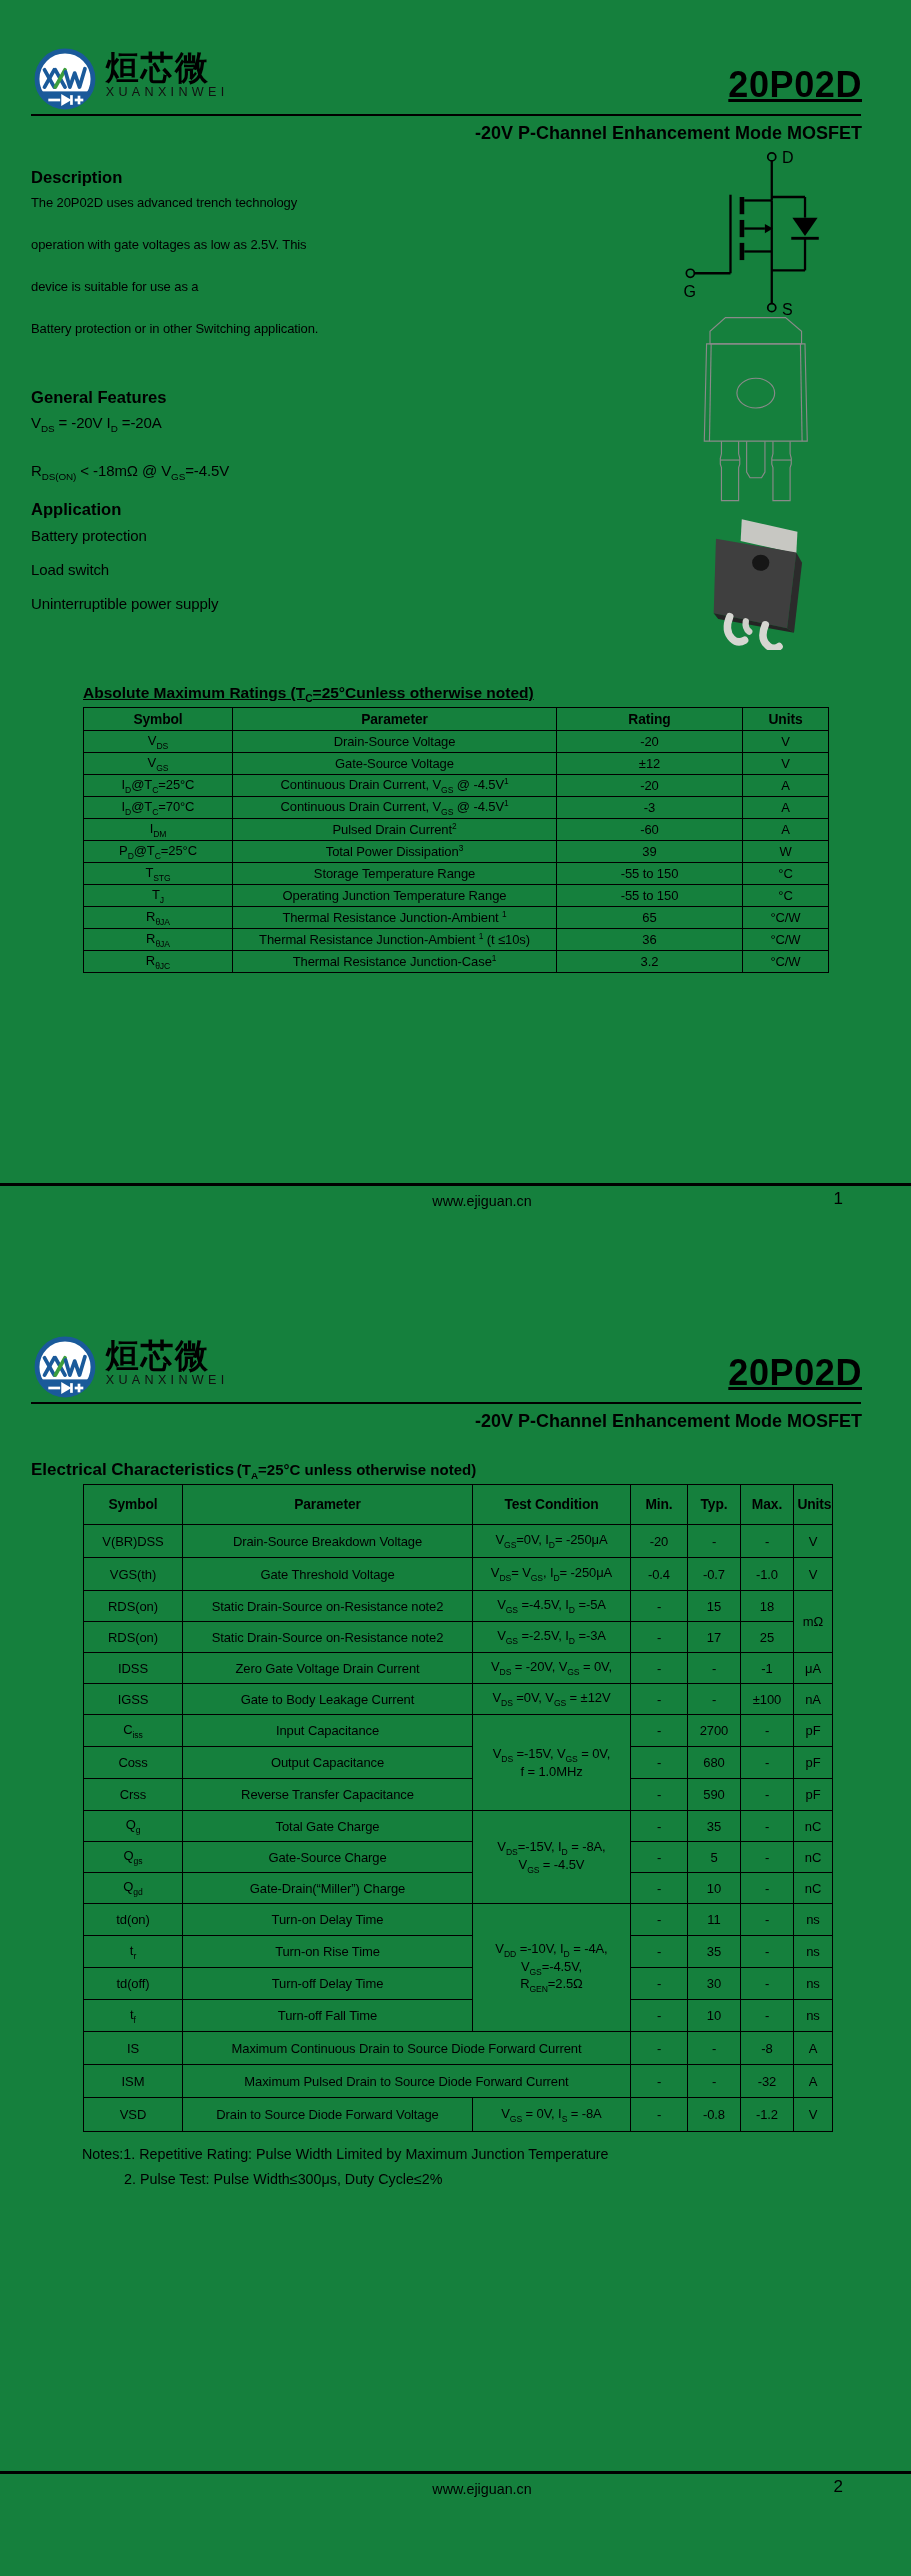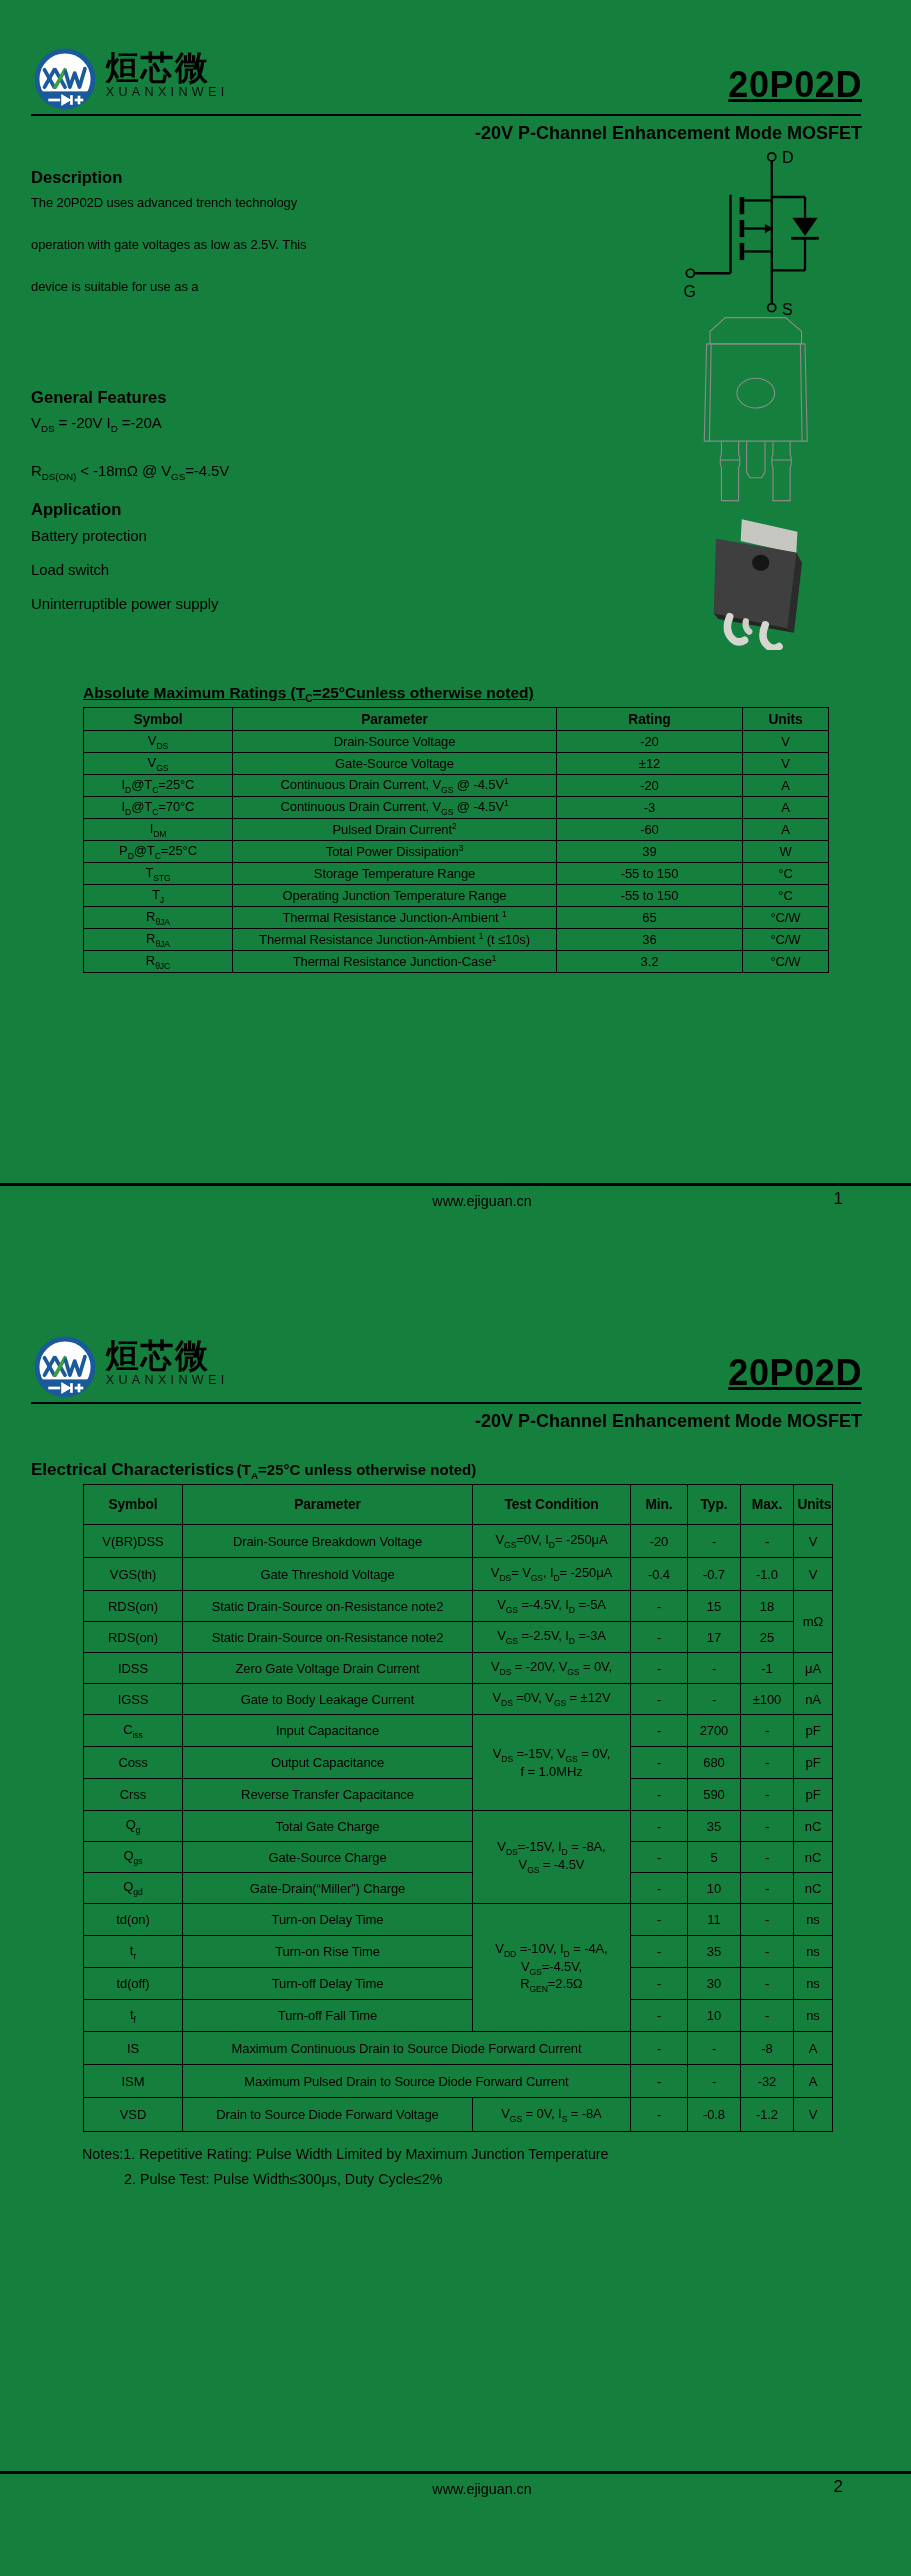--- a/index.html
+++ b/index.html
@@ -82,20 +82,21 @@
 
   <div class="abs part-number">20P02D</div>
   <div class="abs head-rule"></div>
   <div class="abs subtitle">-20V P-Channel Enhancement Mode MOSFET</div>
 
   <div class="abs sec-heading" style="left:31px;top:168px;">Description</div>
   <div class="abs desc-lines">
       <div class="list-line description-line">The  20P02D  uses advanced trench technology</div>
       <div class="list-line description-line">operation with gate voltages as low as 2.5V. This</div>
       <div class="list-line description-line">device is suitable for use as a</div>
+      <div class="list-line description-line">Battery protection or in other Switching application.</div>
     </div>
 
   <div class="abs sec-heading" style="left:31px;top:388px;">General Features</div>
   <div class="abs gf-lines">
       <div class="list-line feature-item">V<sub>DS</sub> = -20V  I<sub>D</sub> =-20A</div>
       <div class="list-line feature-item">R<sub>DS(ON)</sub> &lt; -18mΩ @ V<sub>GS</sub>=-4.5V</div>
     </div>
 
   <div class="abs sec-heading" style="left:31px;top:500px;">Application</div>
   <div class="abs app-lines">

